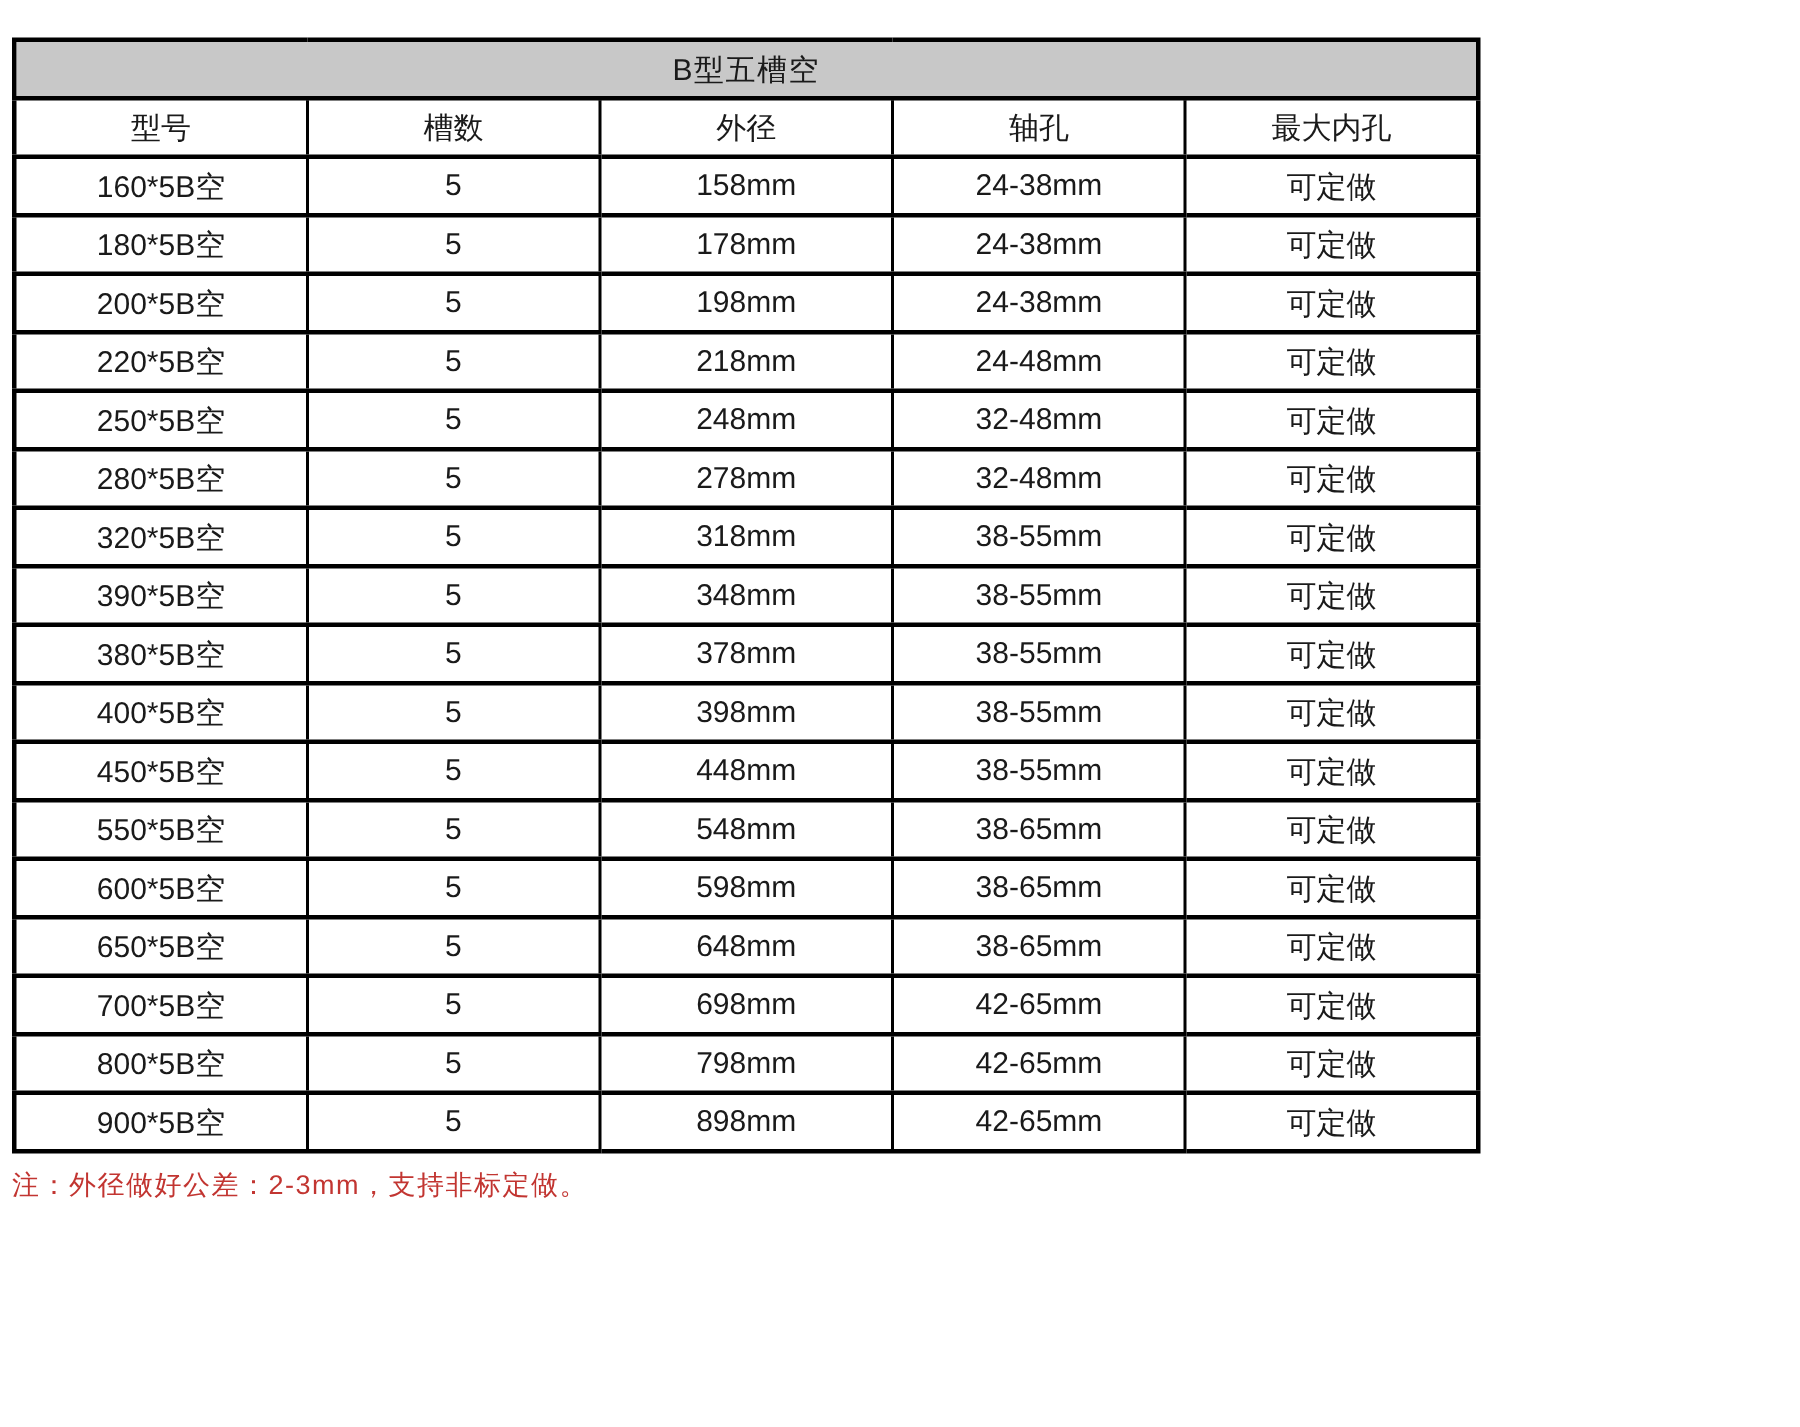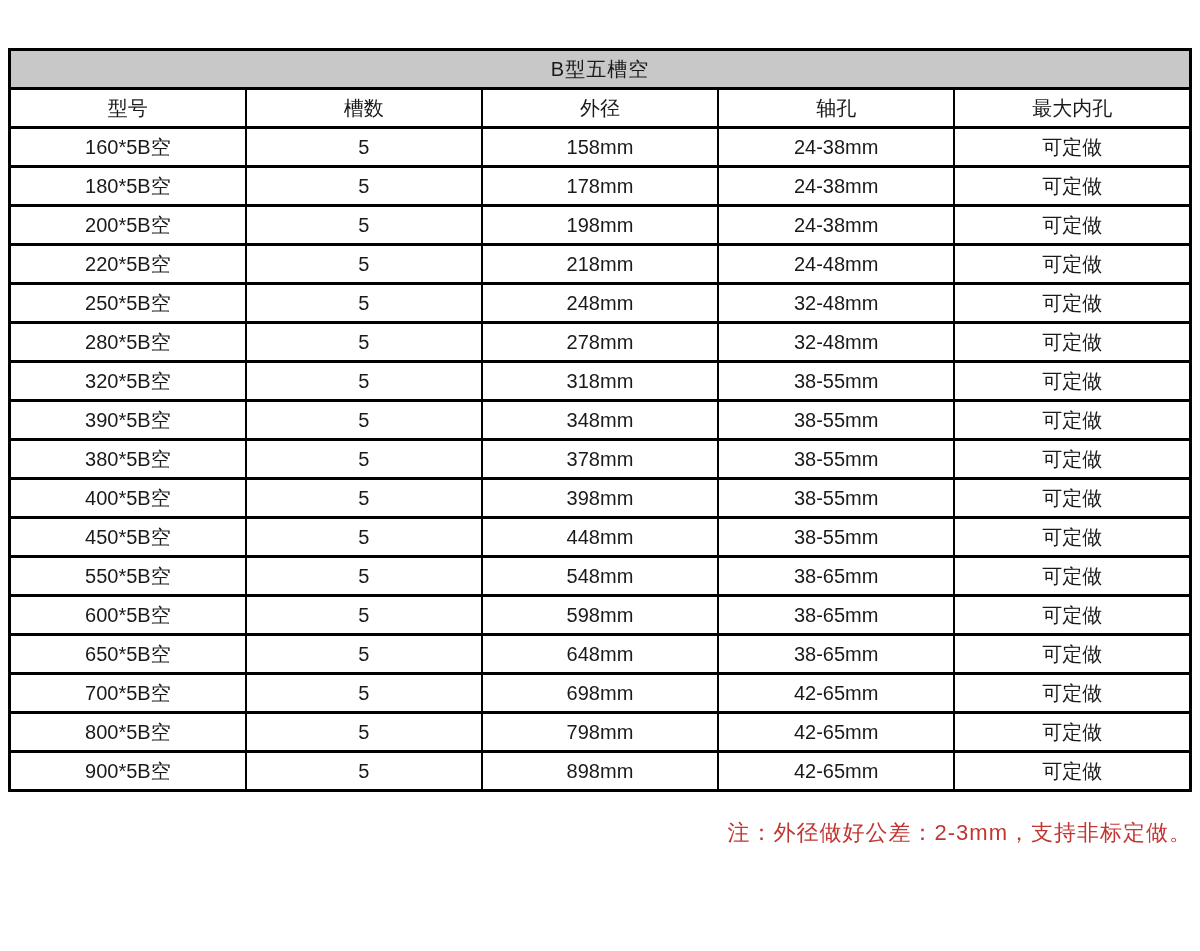--- a/index.html
+++ b/index.html
@@ -17,25 +17,24 @@
   }
   .page {
     width: 1200px;
     height: 951px;
     box-sizing: border-box;
     padding: 25px 8px 0 8px;
     background: var(--page-bg);
     overflow: hidden;
   }
   table.spec-table {
-    width: 1184px;
+    width: 979px;
     table-layout: fixed;
     border-collapse: collapse;
     border: 3px solid var(--border);
-    margin-top: 23px;
   }
   table.spec-table th,
   table.spec-table td {
     border: 2px solid var(--border);
     border-top-width: 3px;
     border-bottom-width: 3px;
     text-align: center;
     vertical-align: middle;
     color: var(--text);
     font-size: 20px;
@@ -48,24 +47,24 @@
   th.title-cell {
     background: var(--title-bg);
     font-size: 30px;
     font-weight: bold;
     height: 54px;
     letter-spacing: 1px;
     color: #111111;
   }
   .note {
     width: 1184px;
-    margin-top: 26px;
-    text-align: right;
+    margin-top: 9px;
+    text-align: left;
     color: var(--note-red);
-    font-size: 22px;
+    font-size: 18px;
     letter-spacing: 1px;
   }
 </style>
 </head>
 <body>
 
 <div class="page">
   <table class="spec-table">
     <thead>
       <tr>

